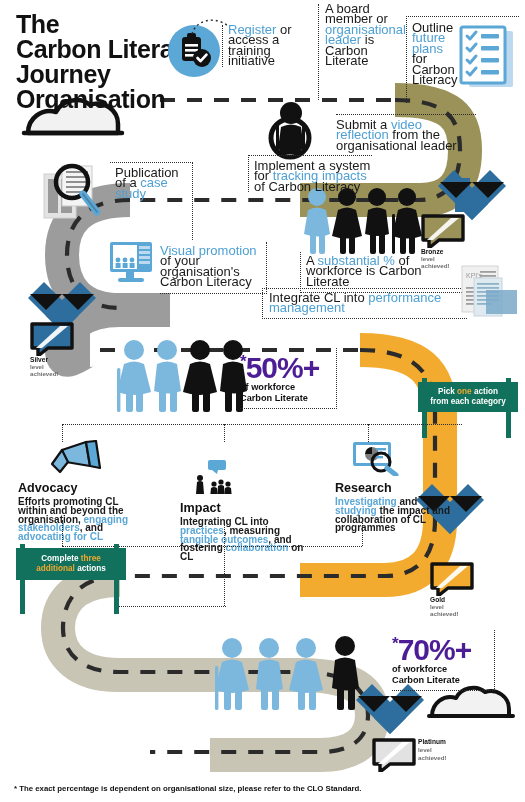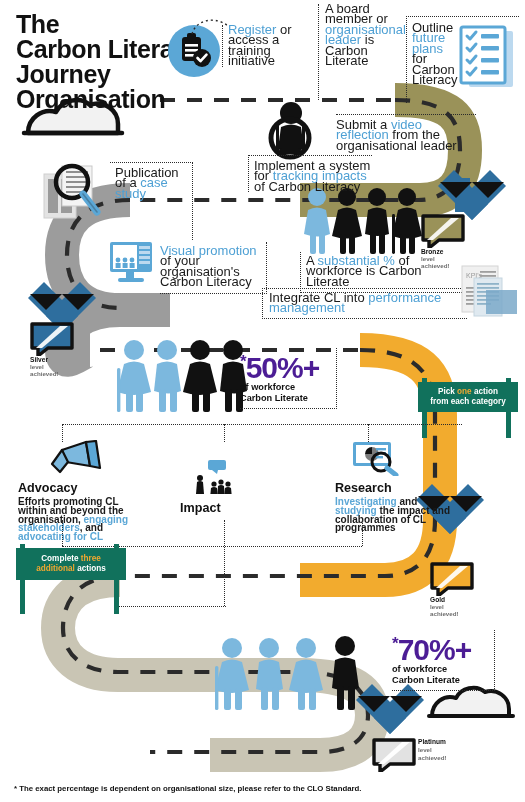--- a/index.html
+++ b/index.html
@@ -435,20 +435,23 @@
       <g fill="#111">
         <circle cx="20" cy="24" r="2.6"></circle>
           <path d="M17,28 q3,-2 6,0 l0.6,6 l-7.2,0 Z"></path>
         <circle cx="27" cy="22" r="2.6"></circle>
           <path d="M24,26 q3,-2 6,0 l0.6,8 l-7.2,0 Z"></path>
         <circle cx="34" cy="24" r="2.6"></circle>
           <path d="M31,28 q3,-2 6,0 l0.6,6 l-7.2,0 Z"></path>
       </g>
     </svg>
     <div class="catname" style="margin-top:2px;">Impact</div>
+    <div class="catbody" style="margin-top:3px;">
+      <span>Integrating CL into </span><span class="blue">practices</span><span>, measuring </span><span class="blue">tangible outcomes</span><span>, and fostering </span><span class="blue">collaboration</span><span> on CL</span>
+    </div>
   </div>
 
   <div class="abs" style="left:335px;top:440px;width:122px;">
     <svg width="52" height="36" viewBox="0 0 52 36" style="margin-left:16px;">
       <rect x="2" y="2" width="38" height="24" rx="2" fill="#5ba7d6"></rect>
       <rect x="5" y="5" width="32" height="18" fill="#fff"></rect>
       <path d="M14,14 a7,7 0 0 1 7,-7 l0,7 Z" fill="#111"></path>
       <path d="M14,14 a7,7 0 1 0 7,-7 l0,7 Z" fill="#111" opacity="0.55"></path>
       <g fill="#5ba7d6">
         <rect x="25" y="8" width="10" height="2.4"></rect>

